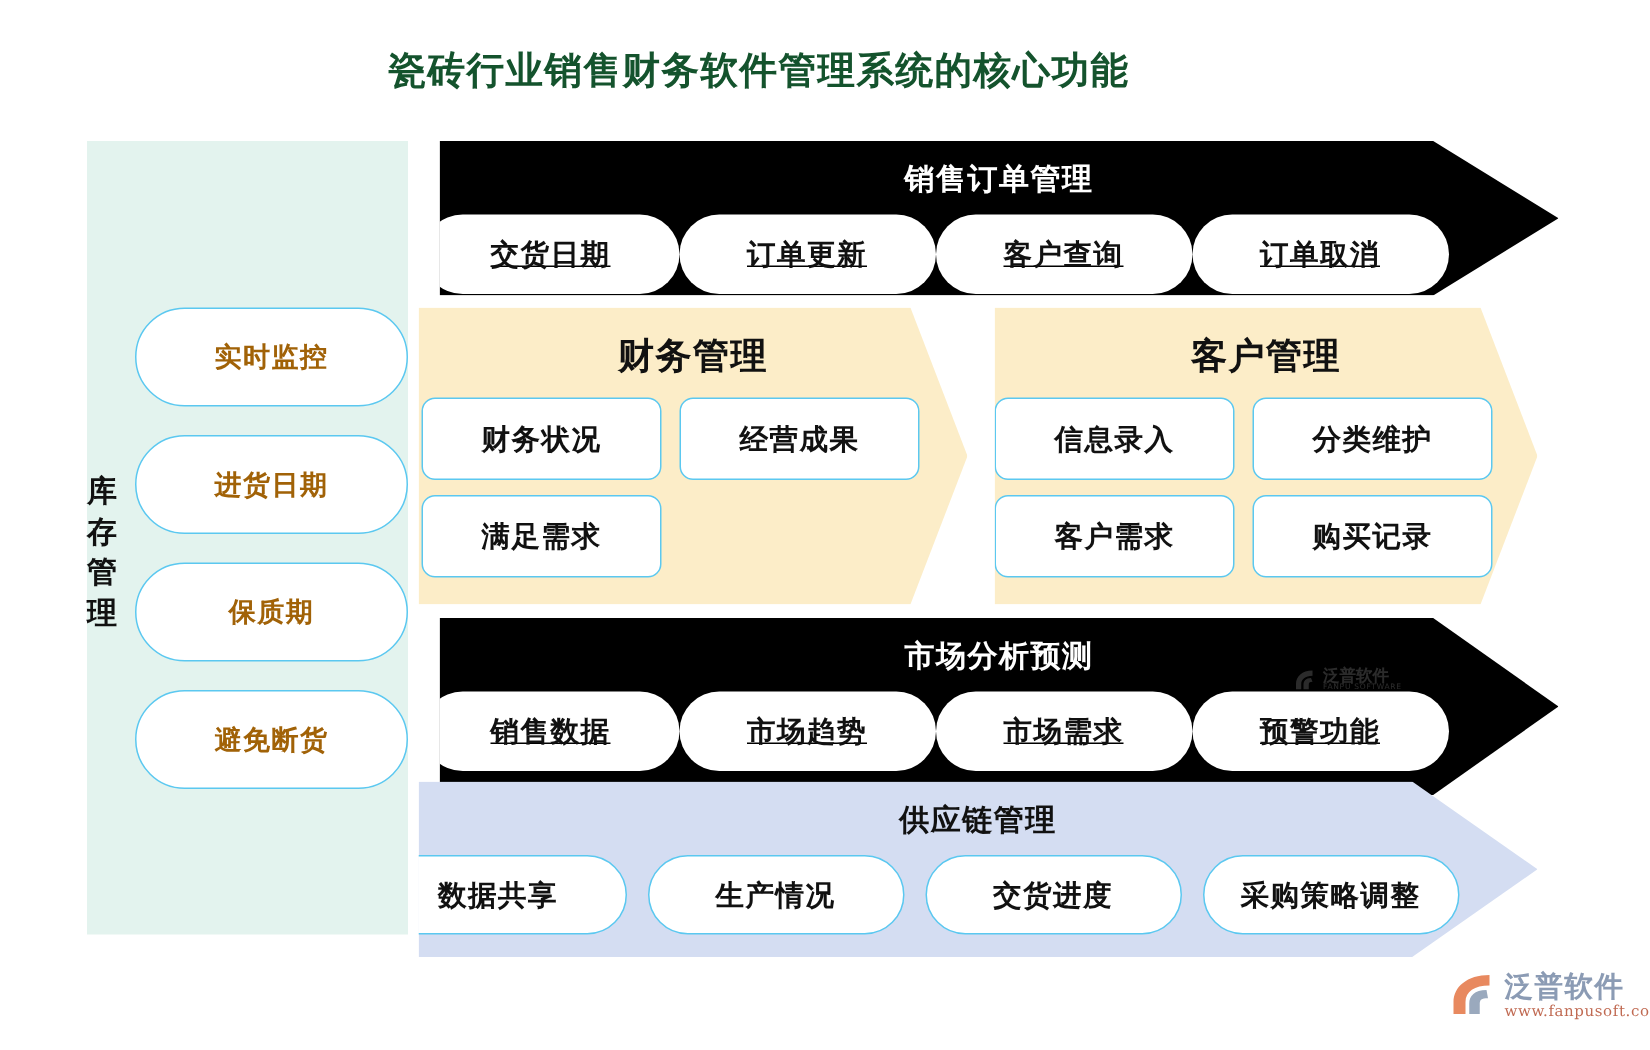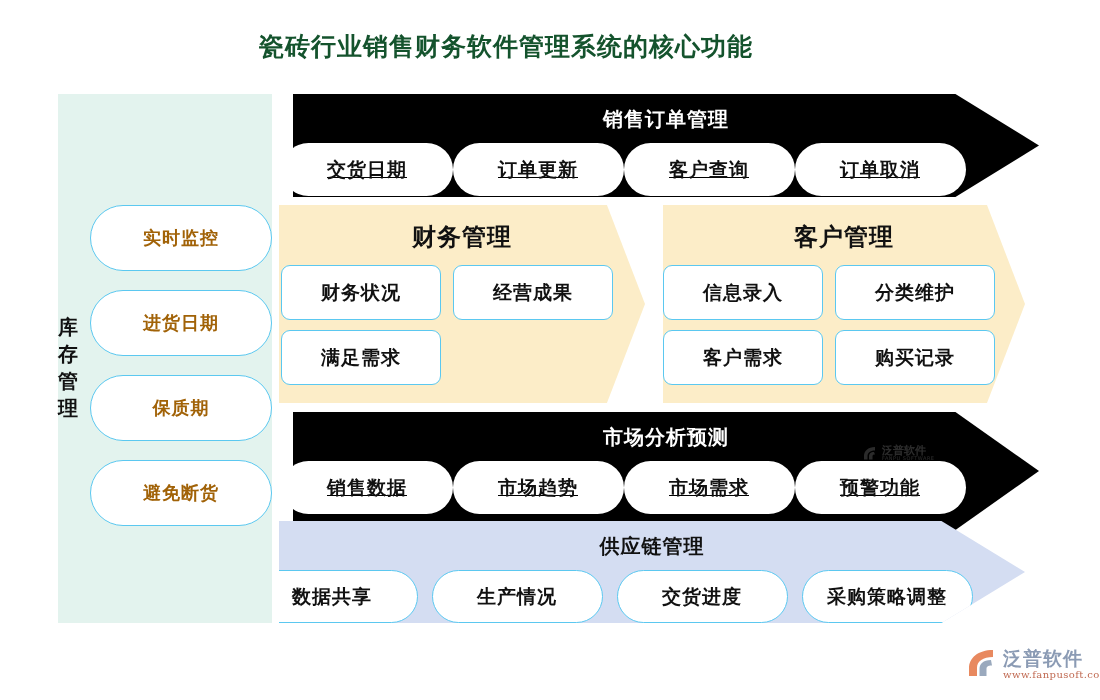--- a/index.html
+++ b/index.html
@@ -171,21 +171,21 @@
     justify-content: center;
     font-size: 19px;
     font-weight: bold;
     color: #111111;
     letter-spacing: 1px;
   }
 
   
   #band-sales   { top: 94px;  height: 103px; }
   #band-market  { top: 412px; height: 118px; }
-  #band-supply  { top: 521px; height: 102px; }
+  #band-supply  { top: 521px; height: 117px; }
 
   
   .watermark {
     position: absolute;
     left: 862px;
     top: 440px;
     width: 110px;
     height: 26px;
     display: flex;
     align-items: center;

